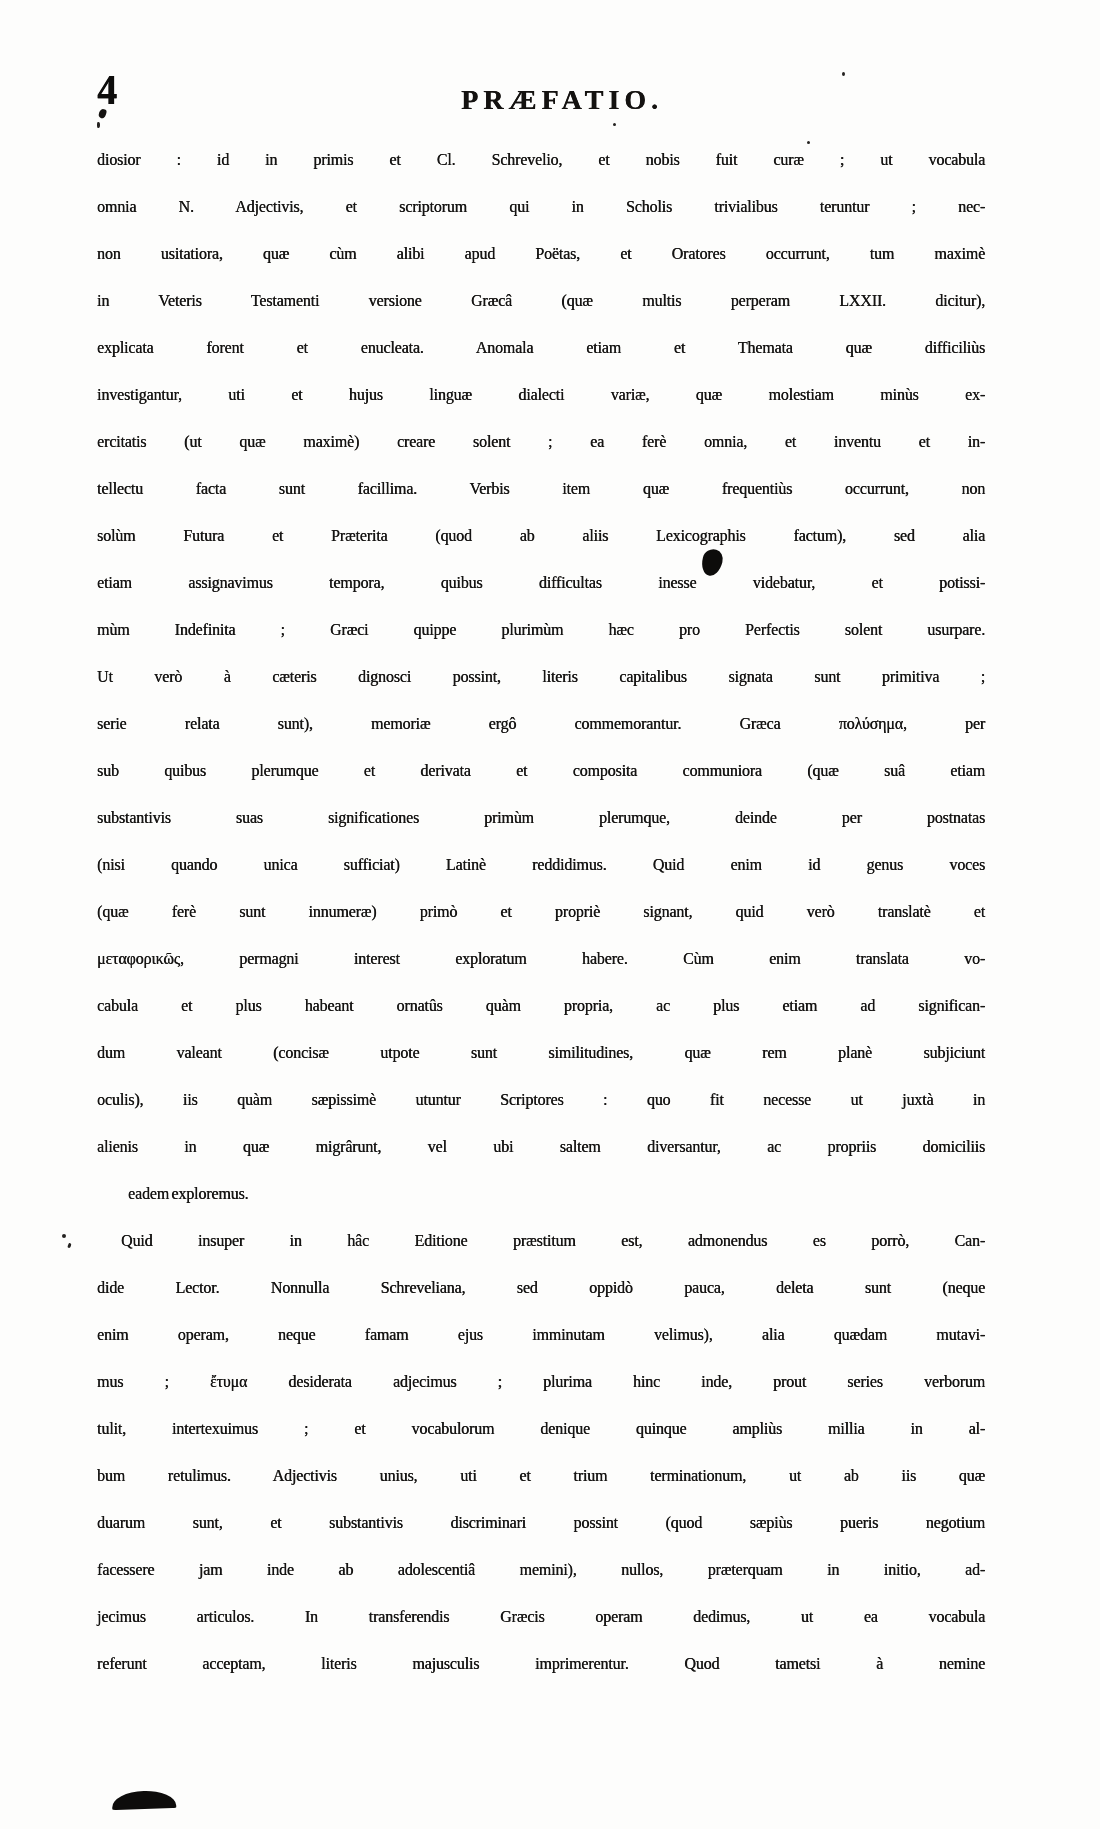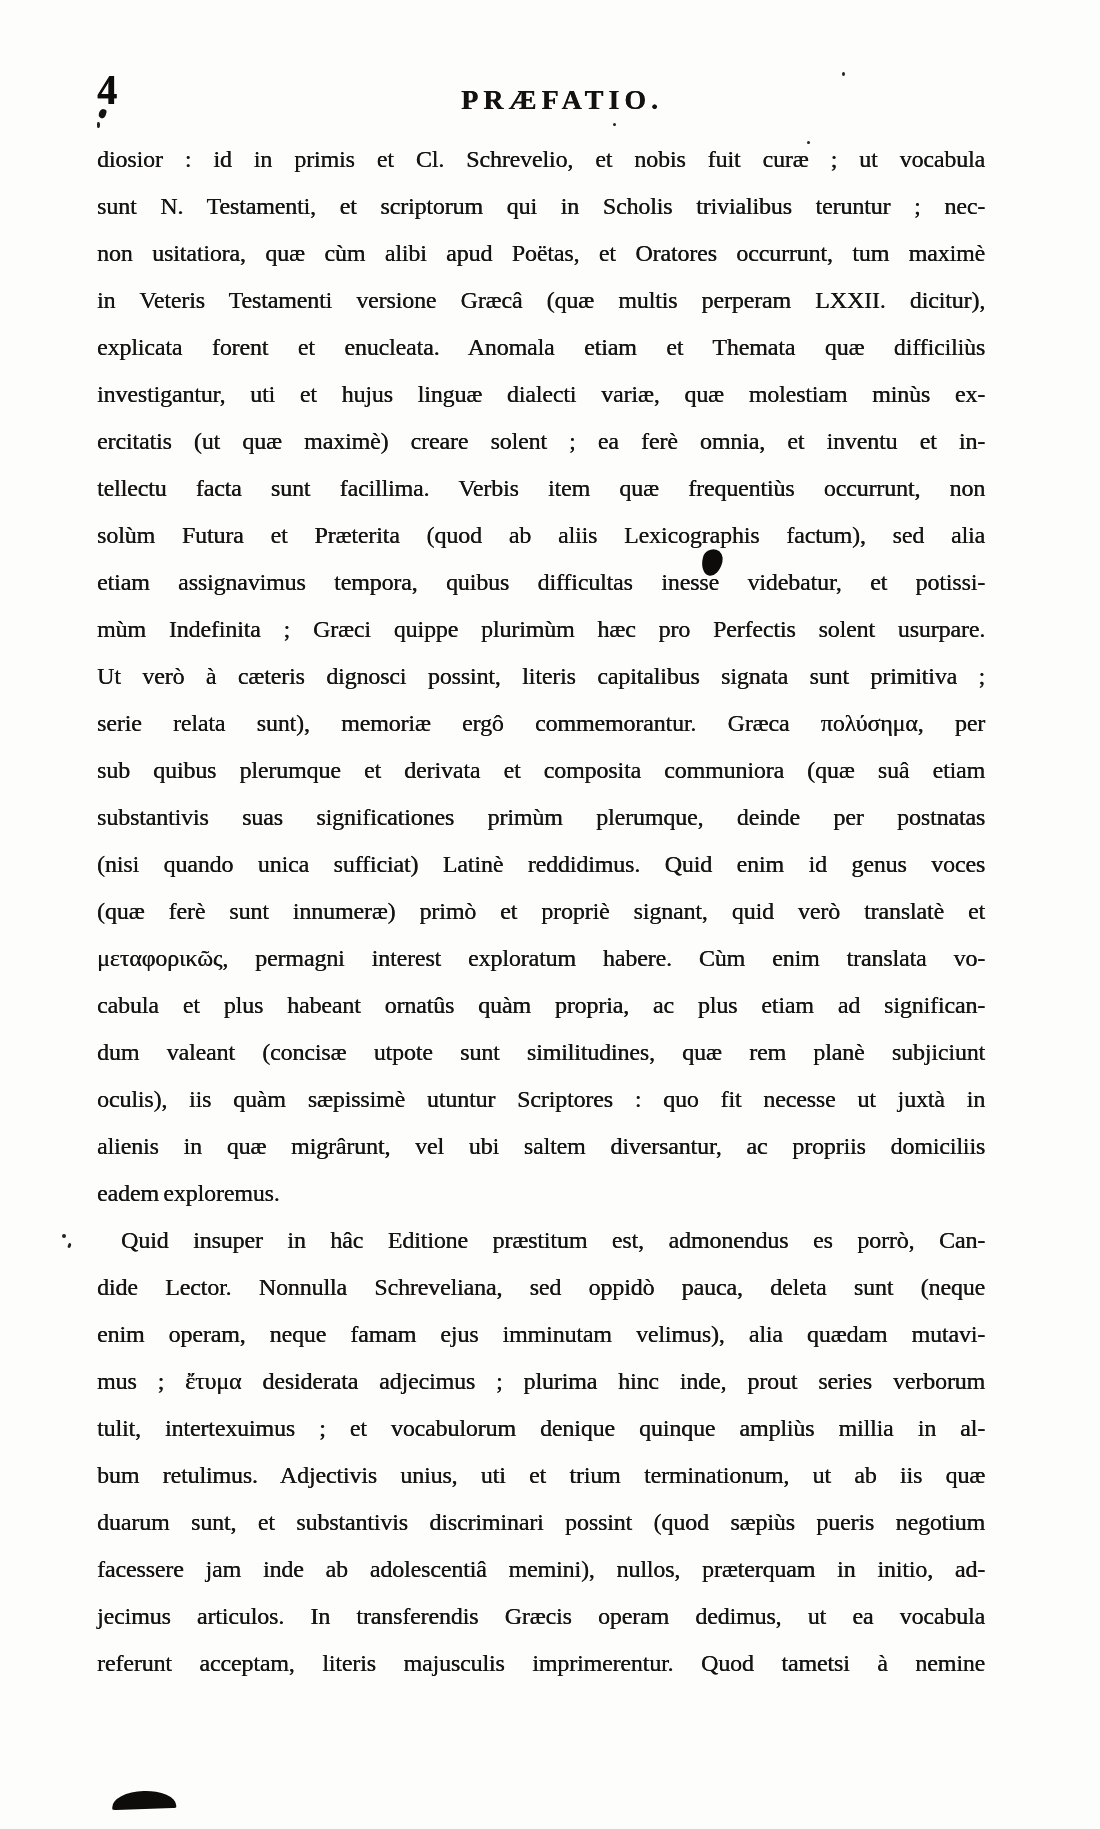--- a/index.html
+++ b/index.html
@@ -52,30 +52,31 @@
   }
   .text-block {
     position: absolute;
     top: 136px;
     left: 97px;
     width: 888px;
   }
   .line {
     height: 47px;
     line-height: 47px;
-    font-size: 24px;
+    font-size: 16px;
     letter-spacing: -0.15px;
     word-spacing: -1.5px;
     text-align: justify;
     text-align-last: justify;
     white-space: nowrap;
     text-shadow: 0.35px 0 0 #1a1816;
   }
   .line.para-end {
     text-align-last: left;
+    margin-left: 31px;
   }
   .line.indent {
     text-indent: 24px;
   }
   .ink-blot {
     position: absolute;
     background: #0d0c0b;
   }
   .blot-lexico {
     left: 702px;
@@ -103,21 +104,21 @@
 <body>
 
 <div class="page">
 
   <div class="page-number">4</div>
 
   <div class="page-title">PRÆFATIO.</div>
 
   <div class="text-block">
       <div class="line">diosior : id in primis et Cl. Schrevelio, et nobis fuit curæ ; ut vocabula</div>
-      <div class="line">sunt N. Testamenti, et scriptorum qui in Scholis trivialibus teruntur ; nec-</div>
+      <div class="line">omnia N. Adjectivis, et scriptorum qui in Scholis trivialibus teruntur ; nec-</div>
       <div class="line">non usitatiora, quæ cùm alibi apud Poëtas, et Oratores occurrunt, tum maximè</div>
       <div class="line">in Veteris Testamenti versione Græcâ (quæ multis perperam LXXII. dicitur),</div>
       <div class="line">explicata forent et enucleata.  Anomala etiam et Themata quæ difficiliùs</div>
       <div class="line">investigantur, uti et hujus linguæ dialecti variæ, quæ molestiam minùs ex-</div>
       <div class="line">ercitatis (ut quæ maximè) creare solent ; ea ferè omnia, et inventu et in-</div>
       <div class="line">tellectu facta sunt facillima.  Verbis item quæ frequentiùs occurrunt, non</div>
       <div class="line">solùm Futura et Præterita (quod ab aliis Lexicographis factum), sed alia</div>
       <div class="line">etiam assignavimus tempora, quibus difficultas inesse videbatur, et potissi-</div>
       <div class="line">mùm Indefinita ; Græci quippe plurimùm hæc pro Perfectis solent usurpare.</div>
       <div class="line">Ut verò à cæteris dignosci possint, literis capitalibus signata sunt primitiva ;</div>

